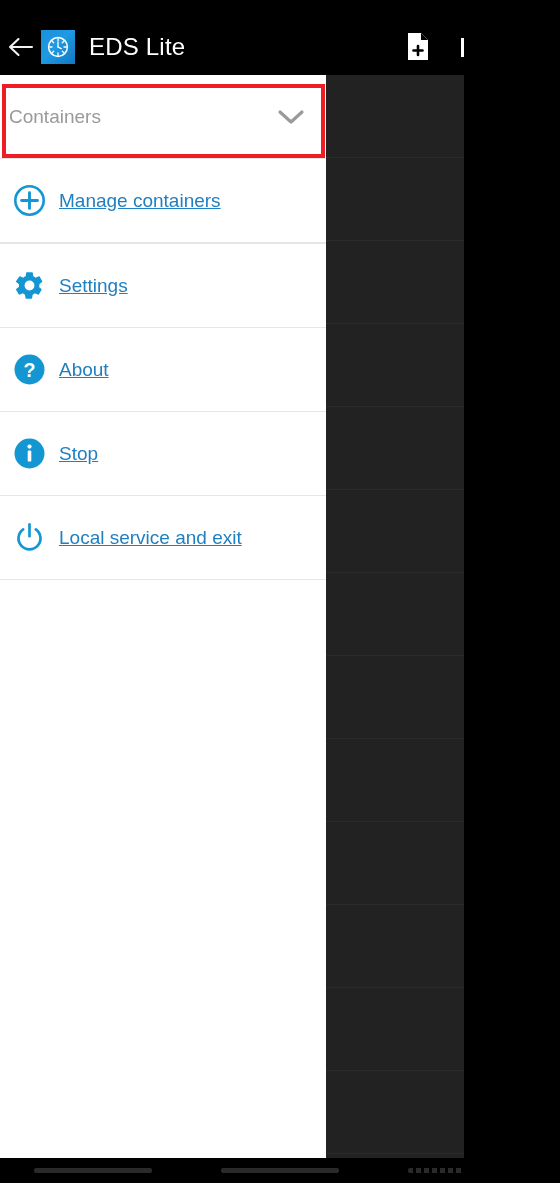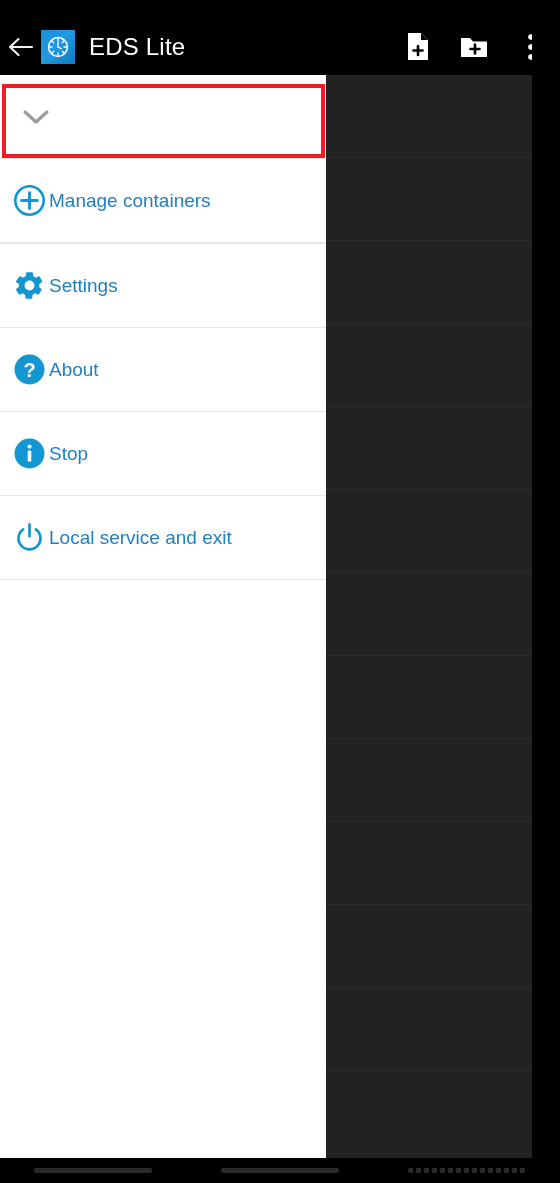--- a/index.html
+++ b/index.html
@@ -9,21 +9,21 @@
   }
   body {
     width: 560px;
     height: 1183px;
     overflow: hidden;
     font-family: "Liberation Sans", sans-serif;
     -webkit-font-smoothing: antialiased;
   }
   .screen {
     position: relative;
-    width: 532px;
+    width: 464px;
     height: 1183px;
     background: #fca5a5;
     overflow: hidden;
   }
 
   
   .status-bar {
     position: absolute;
     top: 0; left: 0;
     width: 560px;
@@ -162,22 +162,23 @@
     width: 33px;
     height: 33px;
     display: flex;
     align-items: center;
     justify-content: center;
     flex: none;
   }
   .menu-item .mi-label {
     color: #1f7fc0;
     font-size: 19px;
-    margin-left: 3px;
+    margin-left: 13px;
     white-space: nowrap;
+    text-decoration: underline;
   }
 
   
   .navbar {
     position: absolute;
     bottom: 0;
     left: 0;
     width: 560px;
     height: 25px;
     background: #000000;
@@ -277,20 +278,21 @@
     <div class="scrim-row"></div>
     <div class="scrim-row"></div>
     <div class="scrim-row"></div>
     <div class="scrim-row"></div>
     <div class="scrim-row"></div>
   </div>
 
   <div class="drawer">
 
     <div class="section-header">
+      <div class="label">Containers</div>
       <div class="chev">
         <svg width="28" height="18" viewBox="0 0 28 18">
           <path d="M3 4 L14 14 L25 4" stroke="#9a9a9a" stroke-width="3.2" fill="none" stroke-linecap="round" stroke-linejoin="round"></path>
         </svg>
       </div>
     </div>
 
     <div class="divider"></div>
 
     <div class="menu-item">

